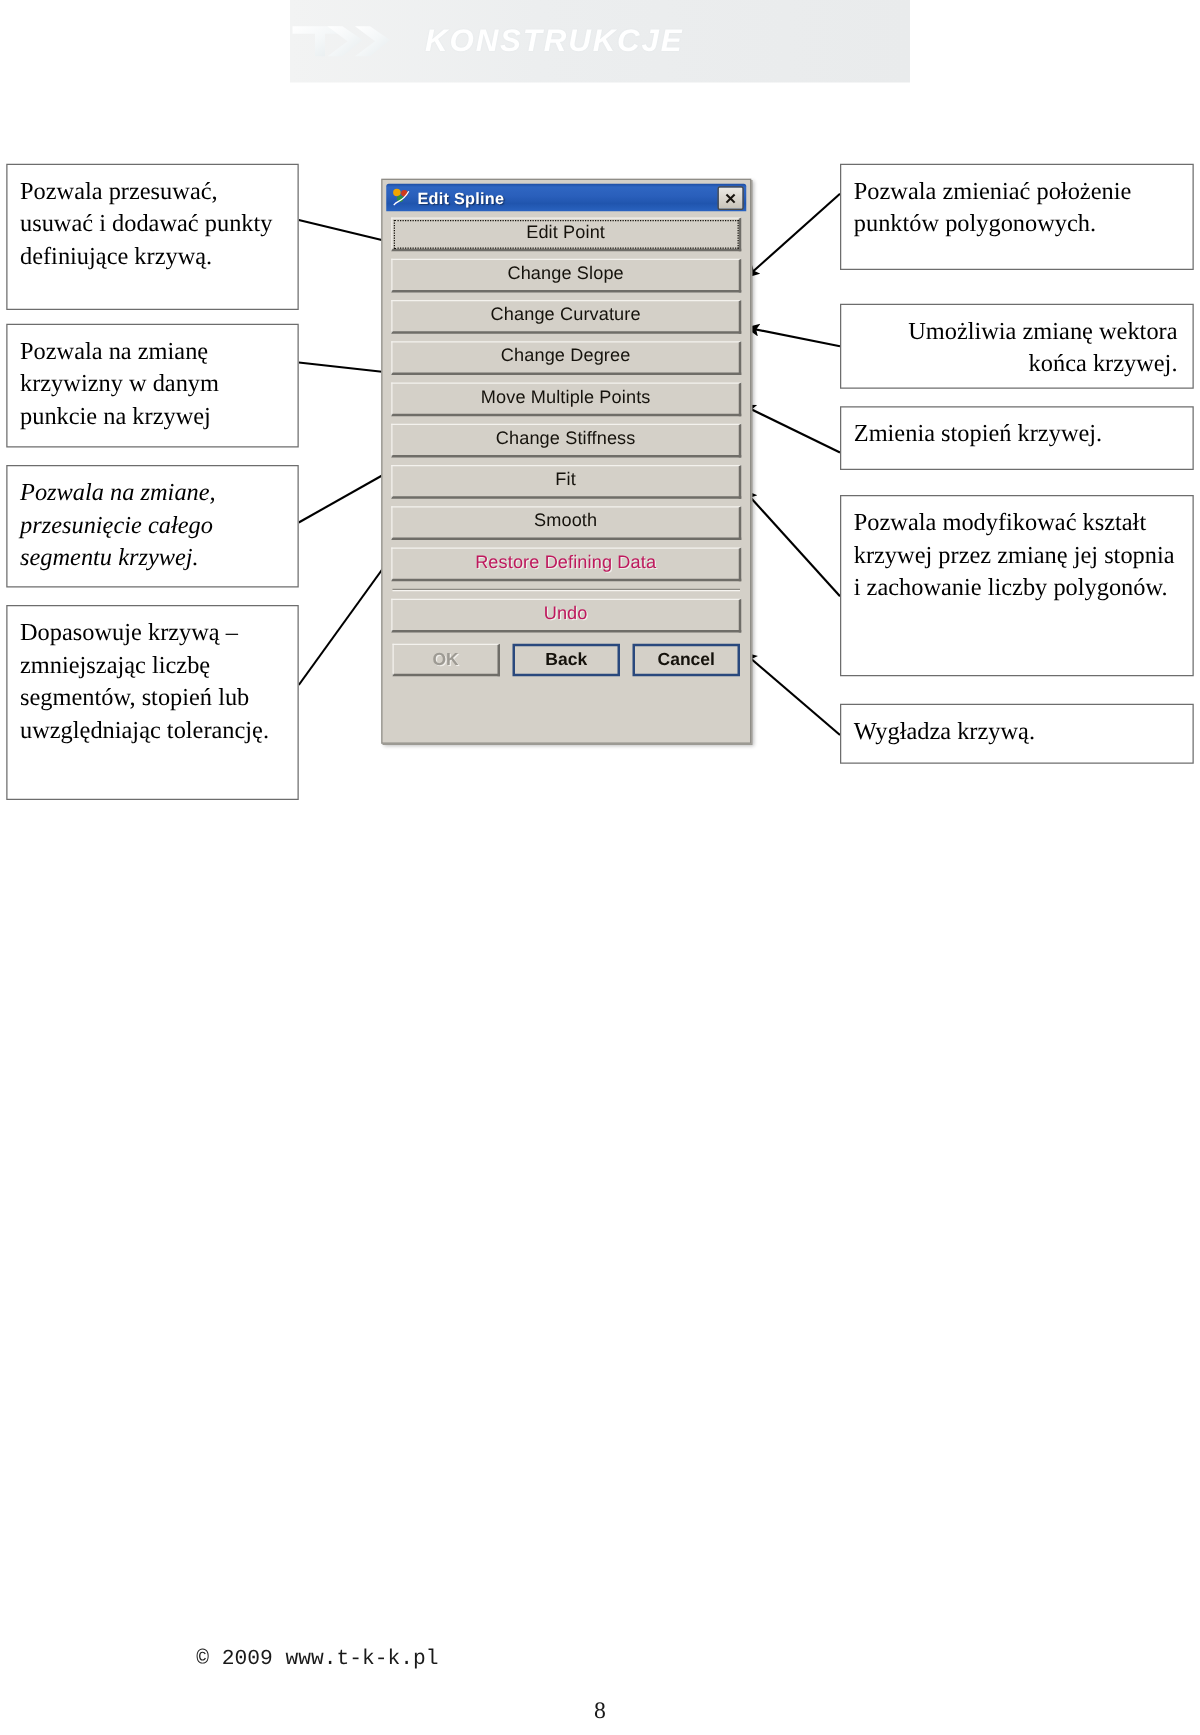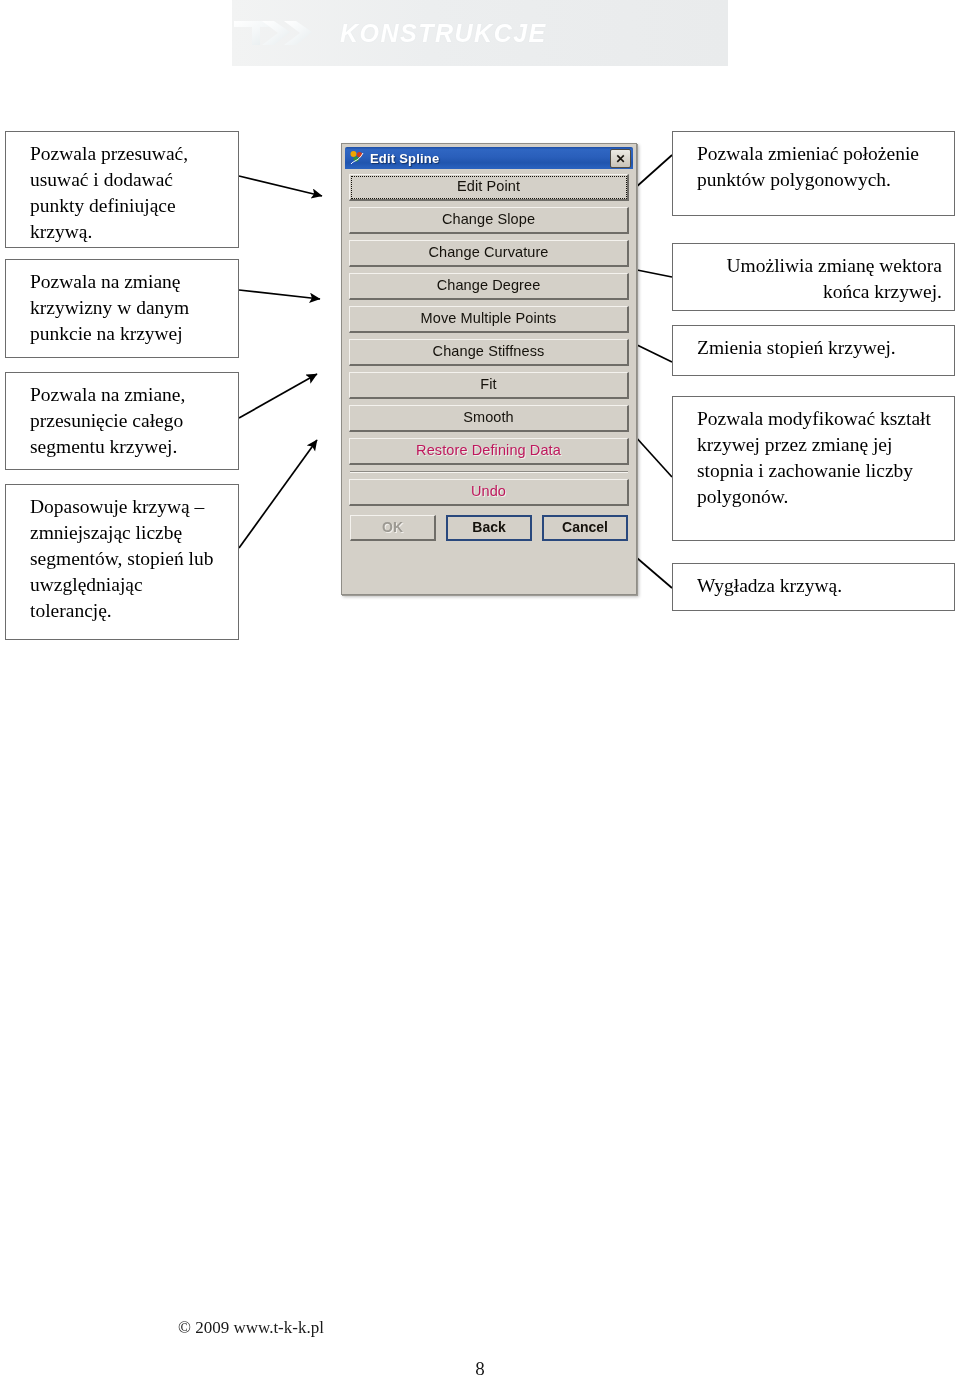--- a/index.html
+++ b/index.html
@@ -49,21 +49,21 @@
 
   
   .box {
     position: absolute;
     border: 1px solid #6d6d6d;
     background: #ffffff;
     box-sizing: border-box;
     font-size: 19.5px;
     line-height: 1.33;
     color: #000000;
-    padding: 9px 12px 7px 24px;
+    padding: 9px 12px 7px 10px;
   }
   .box p { margin: 0; }
 
   
   #arrows {
     position: absolute;
     left: 0; top: 0;
     width: 960px;
     height: 1388px;
     pointer-events: none;
@@ -73,21 +73,20 @@
   #edit-spline-dialog {
     position: absolute;
     left: 305px;
     top: 143px;
     width: 296px;
     height: 452px;
     box-sizing: border-box;
     background: #d4d0c8;
     border: 1px solid #8f8d87;
     box-shadow: 1px 1px 0 #9c9a94, 2px 2px 3px rgba(0,0,0,0.25);
-    margin-left: 36px;
   }
   #dialog-titlebar {
     position: relative;
     height: 22px;
     margin: 3px 3px 0 3px;
     background: linear-gradient(180deg, #1d4ea4 0%, #2f66c2 12%, #2a5fbb 45%, #2055ae 72%, #2a63c0 100%);
     display: flex;
     align-items: center;
     padding-left: 4px;
     border-radius: 2px 2px 0 0;
@@ -186,23 +185,23 @@
     line-height: 20px;
   }
   .foot-btn.disabled {
     color: #9d9a93;
     text-shadow: 1px 1px 0 #f1efeb;
   }
 
   
   #footer-copyright {
     position: absolute;
-    left: 178px;
+    left: 157px;
     top: 1318px;
-    font-family: Liberation Serif, serif;
+    font-family: Liberation Mono, monospace;
     font-size: 17px;
     color: #1a1a1a;
   }
   #footer-pagenumber {
     position: absolute;
     left: 0;
     top: 1358px;
     width: 960px;
     text-align: center;
     font-family: "Liberation Serif", serif;
@@ -257,21 +256,21 @@
 </svg>
 
 <div class="box" style="left:5px; top:131px; width:234px; height:117px;">
   <p>Pozwala przesuwać, usuwać i dodawać punkty definiujące krzywą.</p>
 </div>
 
 <div class="box" style="left:5px; top:259px; width:234px; height:99px;">
   <p>Pozwala na zmianę krzywizny w danym punkcie na krzywej</p>
 </div>
 
-<div class="box" style="left:5px; top:372px; width:234px; height:98px;">
+<div class="box" style="left:5px; top:372px; width:234px; height:98px;font-style:italic;">
   <p>Pozwala na zmiane, przesunięcie całego segmentu krzywej.</p>
 </div>
 
 <div class="box" style="left:5px; top:484px; width:234px; height:156px;">
   <p>Dopasowuje krzywą – zmniejszając liczbę segmentów, stopień lub uwzględniając tolerancję.</p>
 </div>
 
 <div class="box" style="left:672px; top:131px; width:283px; height:85px;">
   <p>Pozwala zmieniać położenie punktów polygonowych.</p>
 </div>

